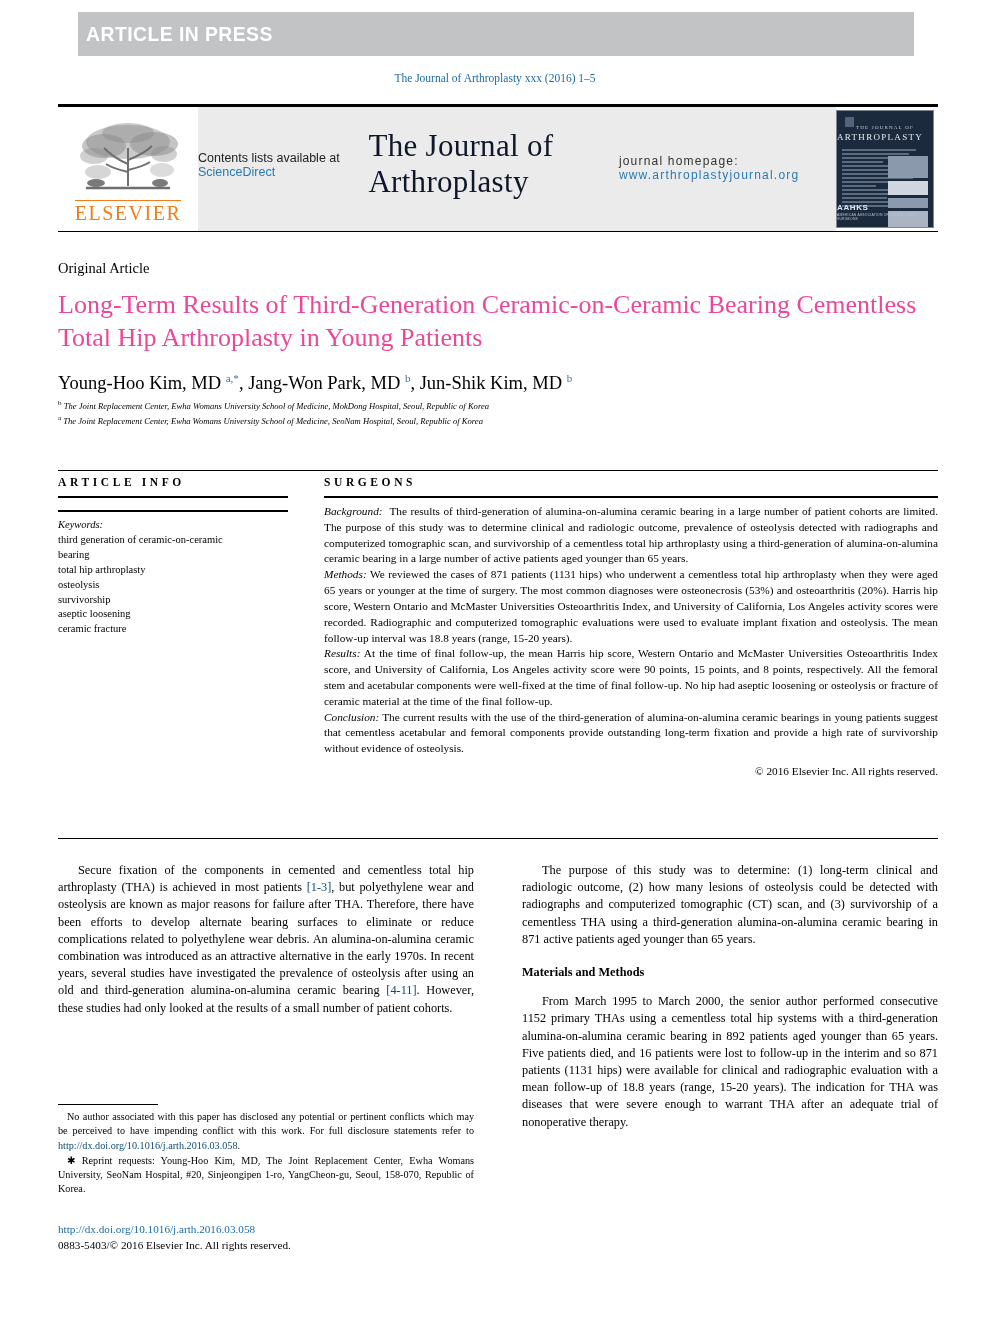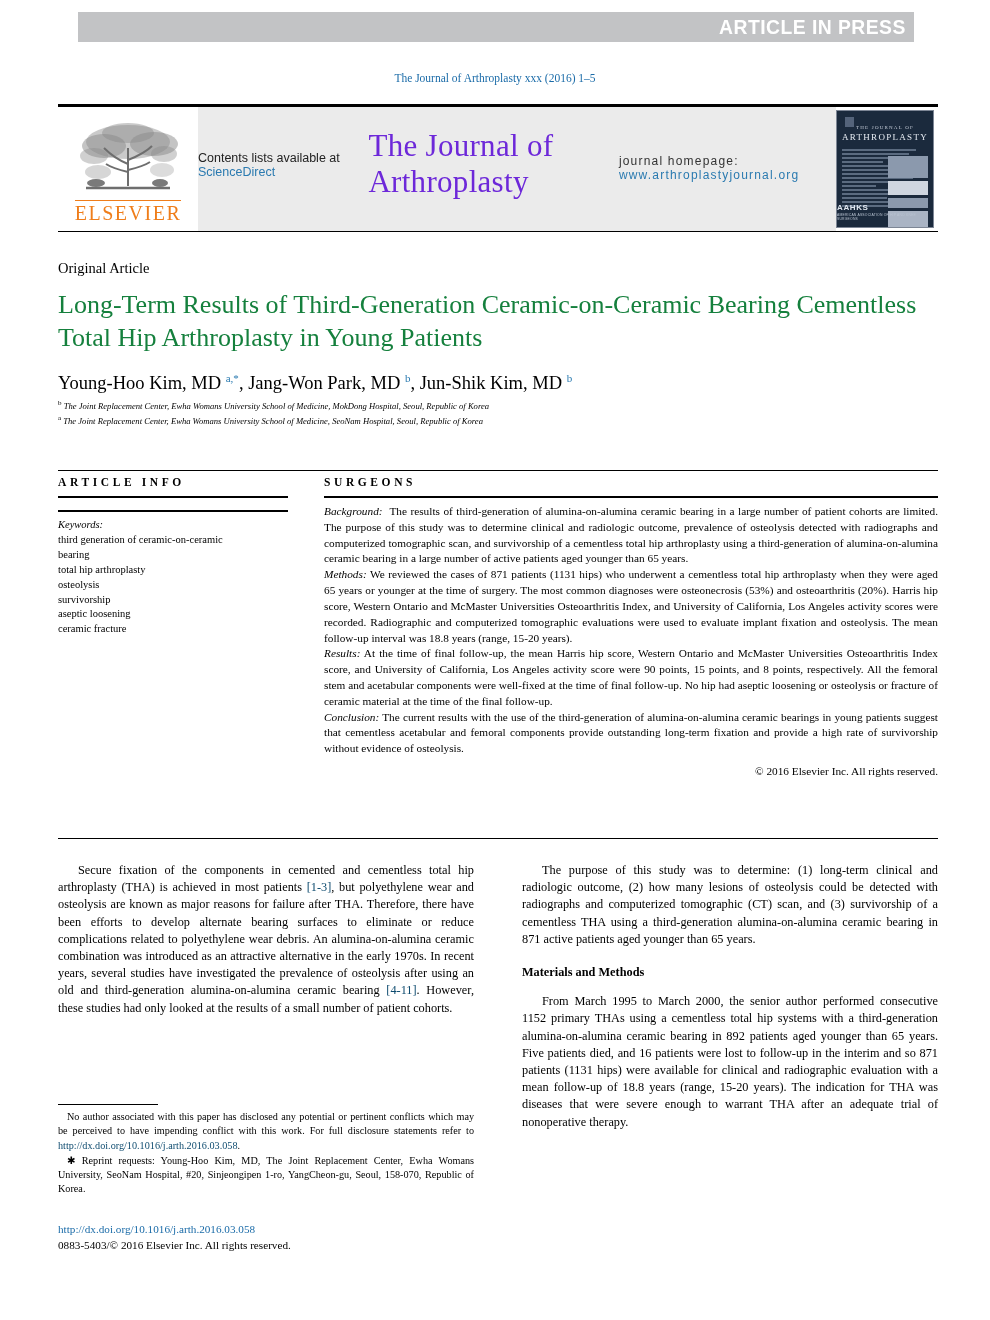--- a/index.html
+++ b/index.html
@@ -15,25 +15,25 @@
     color: #000000;
     overflow: hidden;
   }
 
   
   .press-banner {
     position: absolute;
     left: 78px;
     top: 12px;
     width: 836px;
-    height: 30px;
+    height: 44px;
     background: #c2c3c5;
     display: flex;
     align-items: center;
-    justify-content: flex-end;
+    justify-content: flex-start;
   }
   .press-banner span {
     font-family: "Liberation Sans", sans-serif;
     font-weight: bold;
     font-size: 21px;
     letter-spacing: 0.5px;
     color: #ffffff;
     transform: scaleX(0.92);
   }
 
@@ -102,21 +102,21 @@
   .contents-line {
     font-family: "Liberation Sans", sans-serif;
     font-size: 12.5px;
     color: #222;
     margin-bottom: 6px;
   }
   .contents-line a { color: #2a7ab0; text-decoration: none; }
   .journal-name {
     font-family: "Liberation Serif", serif;
     font-size: 31px;
-    color: #6d28d9;
+    color: #0f172a;
     margin: 2px 0 10px 12px;
     letter-spacing: 0.3px;
   }
   .homepage-line {
     font-family: "Liberation Sans", sans-serif;
     font-size: 12px;
     color: #333;
     letter-spacing: 1.2px;
   }
   .homepage-line .url { color: #2a7ab0; }
@@ -136,21 +136,20 @@
     font-size: 5px;
     letter-spacing: 1.2px;
     text-align: center;
     margin-top: 14px;
   }
   .cover-title-lg {
     color: #e8edf4;
     font-family: "Liberation Serif", serif;
     font-size: 9px;
     letter-spacing: 1.3px;
-    text-align: center;
     margin-top: 2px;
   }
   .cover-lines {
     margin: 7px 5px 0 5px;
   }
   .cover-lines i {
     display: block;
     height: 1.5px;
     background: #5b6b80;
     margin-bottom: 2.5px;
@@ -199,21 +198,21 @@
     font-size: 14.5px;
     color: #000;
   }
   .paper-title {
     position: absolute;
     left: 58px;
     top: 288px;
     width: 860px;
     font-size: 26px;
     line-height: 1.28;
-    color: #15803d;
+    color: #ec4899;
   }
   .authors {
     position: absolute;
     left: 58px;
     top: 372px;
     width: 860px;
     font-size: 18.5px;
     color: #000;
   }
   .authors sup { font-size: 11px; color: #2a7ab0; }

